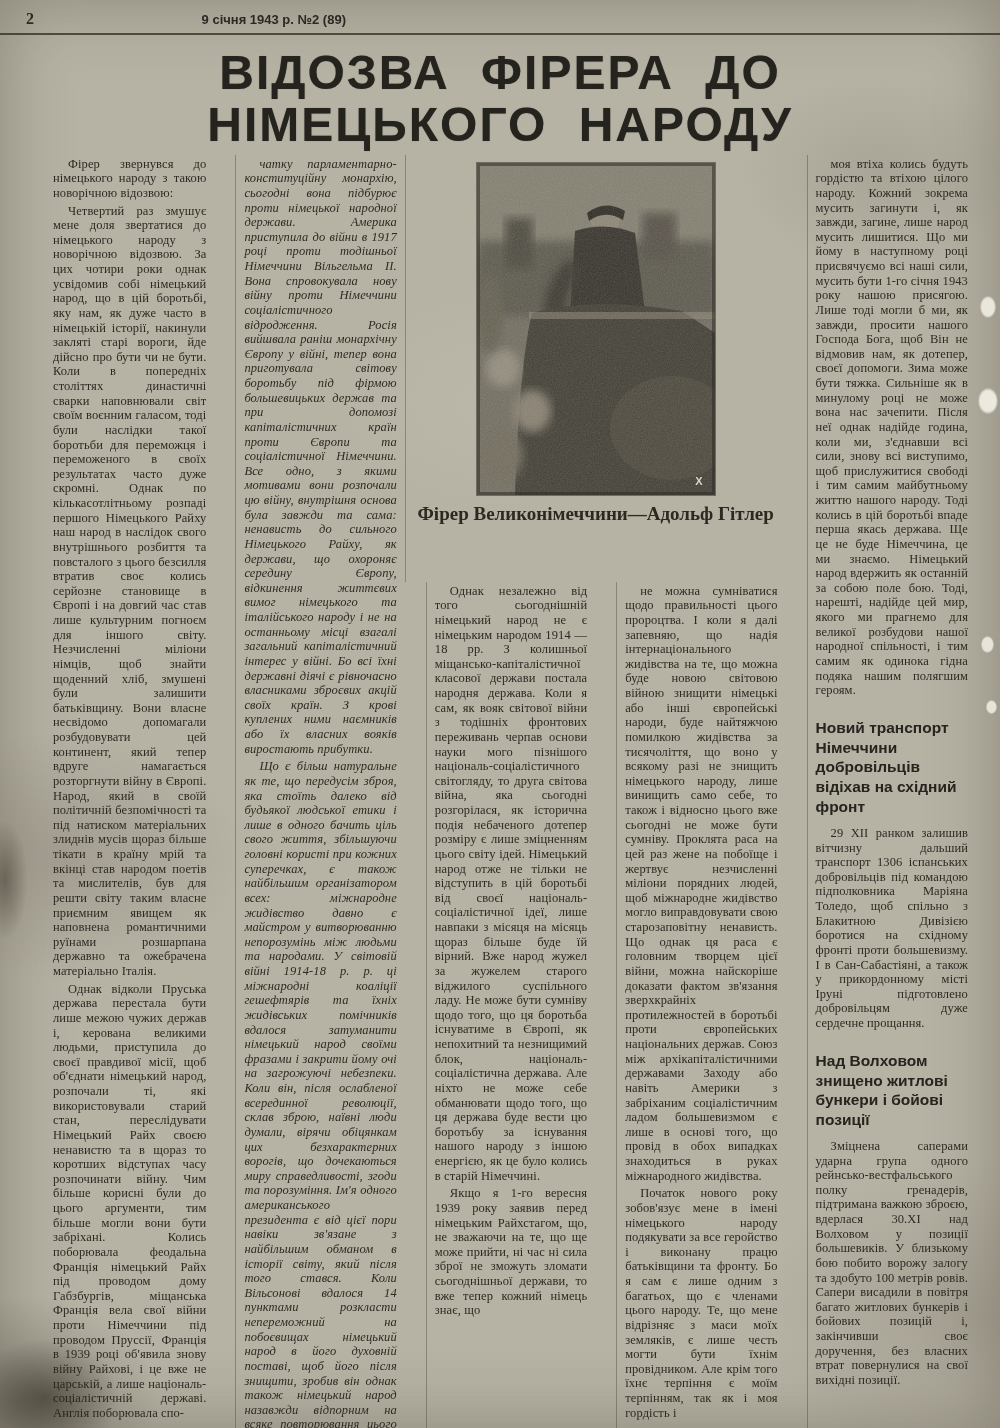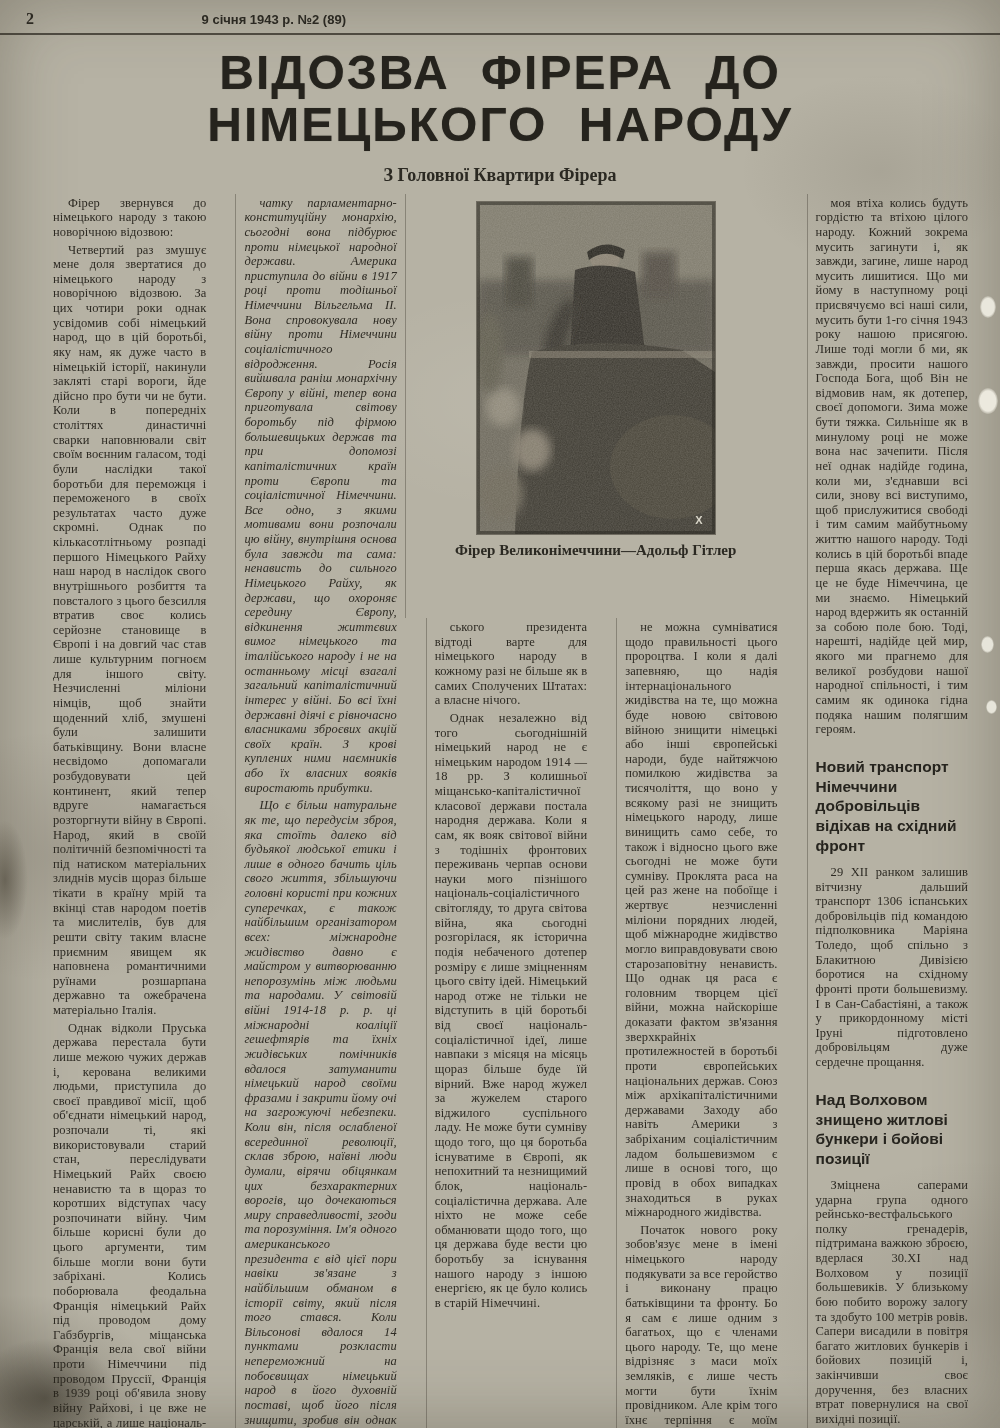--- a/index.html
+++ b/index.html
@@ -81,21 +81,21 @@
     background:#5c594f;
     outline:1px solid rgba(40,36,28,0.5);
   }
   .photo svg{position:absolute;inset:0;width:100%;height:100%;}
   .photo-mark{
     position:absolute;right:12px;bottom:8px;
     font-family:"Liberation Sans", sans-serif;
     font-weight:700;font-size:11px;color:#d9d6c9;
   }
   .caption{
-    text-align:center;font-weight:700;font-size:15px;
+    text-align:center;font-weight:700;font-size:19px;
     margin:4px 0 16px;color:#2b2922;
   }
   
   .subarticle{margin-top:20px;}
   .subtitle{
     font-family:"Liberation Sans", sans-serif;
     font-weight:700;font-size:15.5px;line-height:1.28;
     margin:0 0 9px;color:#26241e;
   }
   
@@ -111,21 +111,20 @@
 <body>
 
 <div class="paper">
 
   <header class="masthead-row">
     <span class="pageno">2</span>
     <span class="dateline">9 січня 1943 р.  №2 (89)</span>
   </header>
 
   <h1 class="headline">ВІДОЗВА ФІРЕРА ДО НІМЕЦЬКОГО НАРОДУ</h1>
-  <h2 class="subhead">З Головної Квартири Фірера</h2>
 
   <main class="body-grid">
 
     <section class="col colA">
         <p class="para">Фірер звернувся до німецького народу з такою новорічною відозвою:</p>
         <p class="para">Четвертий раз змушує мене доля звертатися до німецького народу з новорічною відозвою. За цих чотири роки однак усвідомив собі німецький народ, що в цій боротьбі, яку нам, як дуже часто в німецькій історії, накинули закляті старі вороги, йде дійсно про бути чи не бути. Коли в попередніх століттях династичні сварки наповнювали світ своїм воєнним галасом, тоді були наслідки такої боротьби для переможця і переможеного в своїх результатах часто дуже скромні. Однак по кількасотлітньому розпаді першого Німецького Райху наш народ в наслідок свого внутрішнього розбиття та повсталого з цього безсилля втратив своє колись серйозне становище в Європі і на довгий час став лише культурним погноєм для іншого світу. Незчисленні міліони німців, щоб знайти щоденний хліб, змушені були залишити батьківщину. Вони власне несвідомо допомагали розбудовувати цей континент, який тепер вдруге намагається розторгнути війну в Європі. Народ, який в своїй політичній безпомічності та під натиском матеріальних злиднів мусів щораз більше тікати в країну мрій та вкінці став народом поетів та мислителів, був для решти світу таким власне приємним явищем як наповнена романтичними руїнами розшарпана державно та ожебрачена матеріально Італія.</p>
         <p class="para">Однак відколи Пруська держава перестала бути лише межою чужих держав і, керована великими людьми, приступила до своєї правдивої місії, щоб об'єднати німецький народ, розпочали ті, які використовували старий стан, переслідувати Німецький Райх своєю ненавистю та в щораз то коротших відступах часу розпочинати війну. Чим більше корисні були до цього аргументи, тим більше могли вони бути забріхані. Колись поборювала феодальна Франція німецький Райх під проводом дому Габзбургів, міщанська Франція вела свої війни проти Німеччини під проводом Пруссії, Франція в 1939 році об'явила знову війну Райхові, і це вже не царській, а лише національ-соціалістичній державі. Англія поборювала спо-</p>
       </section>
 
     <section class="col colB v">
@@ -163,22 +162,22 @@
           <ellipse cx="12" cy="150" rx="14" ry="40" fill="#615d50" filter="url(#soft)"></ellipse>
           <rect width="238" height="332" filter="url(#grain)" opacity="0.45"></rect>
           <rect x="1.5" y="1.5" width="235" height="329" fill="none" stroke="#2e2b25" stroke-opacity="0.55" stroke-width="3"></rect>
         </svg>
         <span class="photo-mark">X</span>
       </div>
       <figcaption class="caption">Фірер Великонімеччини—Адольф Гітлер</figcaption>
     </figure>
 
     <section class="col colC v">
-        <p class="para">ського президента відтоді варте для німецького народу в кожному разі не більше як в самих Сполучених Штатах: а власне нічого.</p>
         <p class="para">Однак незалежно від того сьогоднішній німецький народ не є німецьким народом 1914 — 18 рр. З колишньої міщансько-капіталістичної класової держави постала народня держава. Коли я сам, як вояк світової війни з тодішніх фронтових переживань черпав основи науки мого пізнішого національ-соціалістичного світогляду, то друга світова війна, яка сьогодні розгорілася, як історична подія небаченого дотепер розміру є лише зміцненням цього світу ідей. Німецький народ отже не тільки не відступить в цій боротьбі від своєї національ-соціалістичної ідеї, лише навпаки з місяця на місяць щораз більше буде їй вірний. Вже народ жужел за жужелем старого віджилого суспільного ладу. Не може бути сумніву щодо того, що ця боротьба існуватиме в Європі, як непохитний та незнищимий блок, національ-соціалістична держава. Але ніхто не може себе обманювати щодо того, що ця держава буде вести цю боротьбу за існування нашого народу з іншою енергією, як це було колись в старій Німеччині.</p>
+        <p class="para">Якщо я 1-го вересня 1939 року заявив перед німецьким Райхстагом, що, не зважаючи на те, що ще може прийти, ні час ні сила зброї не зможуть зломати сьогоднішньої держави, то вже тепер кожний німець знає, що</p>
       </section>
 
     <section class="col colD v">
         <p class="para">не можна сумніватися щодо правильності цього пророцтва. І коли я далі запевняю, що надія інтернаціонального жидівства на те, що можна буде новою світовою війною знищити німецькі або інші європейські народи, буде найтяжчою помилкою жидівства за тисячоліття, що воно у всякому разі не знищить німецького народу, лише винищить само себе, то також і відносно цього вже сьогодні не може бути сумніву. Проклята раса на цей раз жене на побоїще і жертвує незчисленні міліони порядних людей, щоб міжнародне жидівство могло виправдовувати свою старозаповітну ненависть. Що однак ця раса є головним творцем цієї війни, можна найскоріше доказати фактом зв'язання зверхкрайніх протилежностей в боротьбі проти європейських національних держав. Союз між архікапіталістичними державами Заходу або навіть Америки з забріханим соціалістичним ладом большевизмом є лише в основі того, що провід в обох випадках знаходиться в руках міжнародного жидівства.</p>
         <p class="para">Початок нового року зобов'язує мене в імені німецького народу подякувати за все геройство і виконану працю батьківщини та фронту. Бо я сам є лише одним з багатьох, що є членами цього народу. Те, що мене відрізняє з маси моїх земляків, є лише честь могти бути їхнім провідником. Але крім того їхнє терпіння є моїм терпінням, так як і моя гордість і</p>
       </section>
 
     <aside class="col colE v">
       <div>
           <p class="para">моя втіха колись будуть гордістю та втіхою цілого народу. Кожний зокрема мусить загинути і, як завжди, загине, лише народ мусить лишитися. Що ми йому в наступному році присвячуємо всі наші сили, мусить бути 1-го січня 1943 року нашою присягою. Лише тоді могли б ми, як завжди, просити нашого Господа Бога, щоб Він не відмовив нам, як дотепер, своєї допомоги. Зима може бути тяжка. Сильніше як в минулому році не може вона нас зачепити. Після неї однак надійде година, коли ми, з'єднавши всі сили, знову всі виступимо, щоб прислужитися свободі і тим самим майбутньому життю нашого народу. Тоді колись в цій боротьбі впаде перша якась держава. Ще це не буде Німеччина, це ми знаємо. Німецький народ вдержить як останній за собою поле бою. Тоді, нарешті, надійде цей мир, якого ми прагнемо для великої розбудови нашої народної спільності, і тим самим як одинока гідна подяка нашим полягшим героям.</p>

